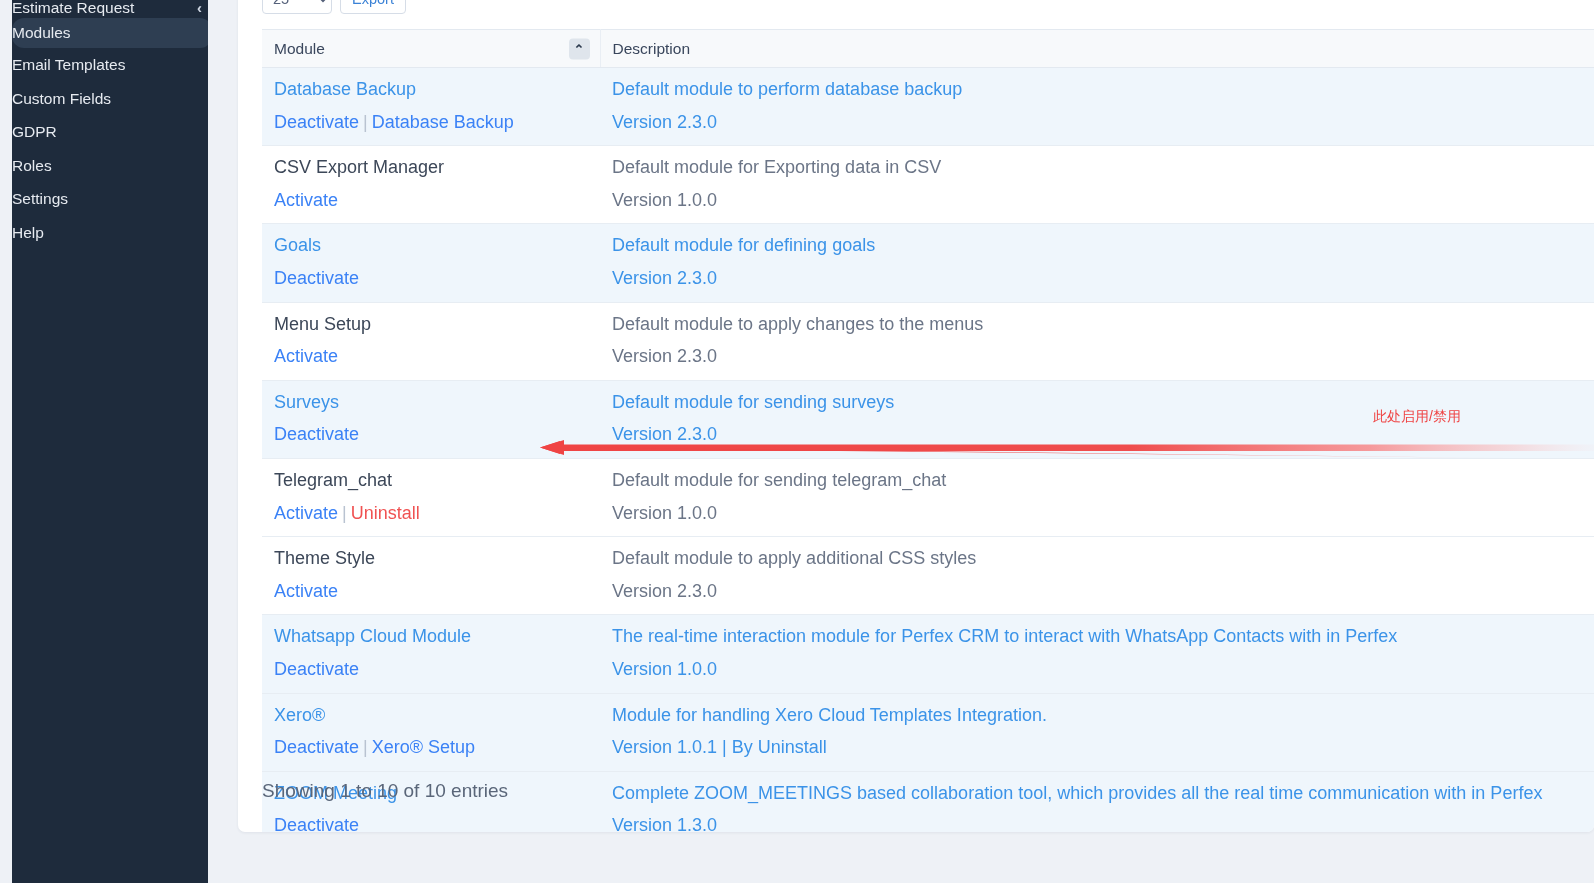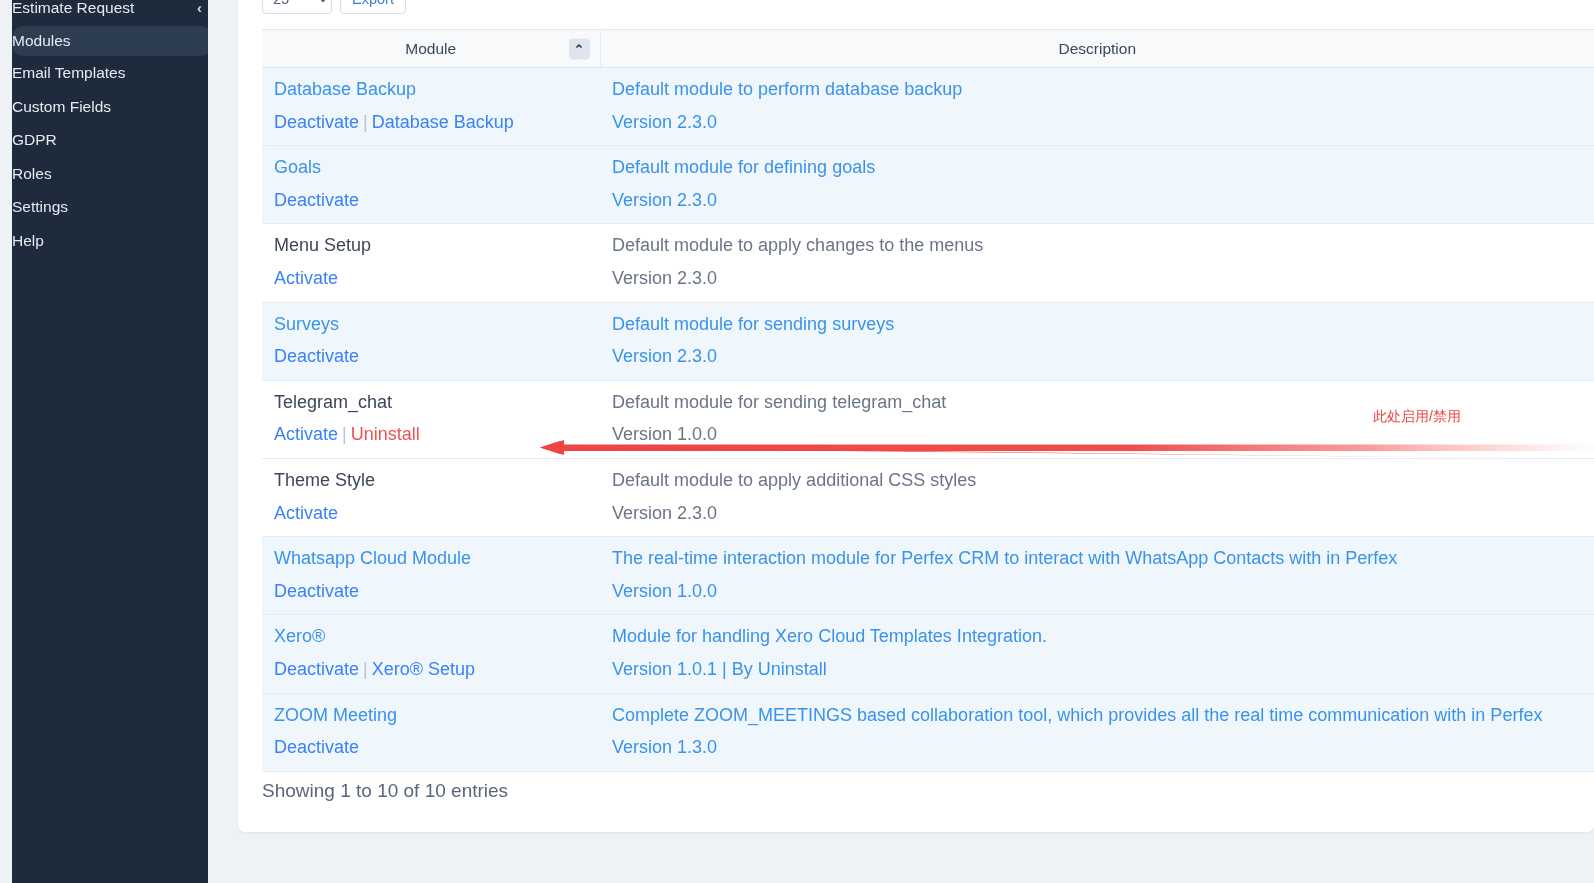--- a/index.html
+++ b/index.html
@@ -27,21 +27,21 @@
     font-size: 15.5px;
     white-space: nowrap;
   }
   .nav-item.partial { height: 16px; align-items: flex-end; overflow: hidden; }
   .nav-item .nav-label { padding-left: 0; line-height: 1.1; }
   .nav-item.active {
     background: #2e3e52;
     border-radius: 12px;
     width: 200px;
     height: 30px;
-    margin-top: 10px;
+    margin-top: 2px;
   }
   .collapse-chevron {
     position: absolute; right: 18px; top: -1px;
     color: #cfd7e3; font-size: 15px; font-weight: bold;
   }
 
   
   #main {
     position: absolute; left: 208px; top: 0;
     width: 1386px; height: 883px;
@@ -87,21 +87,21 @@
   #mod-table {
     position: absolute; left: 24px; top: 63px;
     width: 1332px;
     border-collapse: collapse;
     table-layout: fixed;
   }
   #mod-table th {
     background: #f7f9fb;
     border-top: 1px solid #e3e9f0;
     border-bottom: 1px solid #e3e9f0;
-    text-align: center;
+    text-align: left;
     font-weight: normal;
     font-size: 15.5px;
     color: #39465c;
     height: 38px;
     padding: 0 12px;
     position: relative;
   }
   #mod-table th.col-module { width: 338px; border-right: 1px solid #e9eef4; }
   .sort-chev {
     position: absolute; right: 10px; top: 50%;
@@ -207,20 +207,30 @@
         </thead>
         <tbody id="tbody">
             <tr class="row-active">
               <td>
                 <span class="mod-name">Database Backup</span>
                 <span class="mod-actions"><a class="lnk">Deactivate</a><span class="sep">|</span><a class="lnk">Database Backup</a></span>
               </td>
               <td>
                 <span class="desc-text">Default module to perform database backup</span>
                 <span class="ver-text">Version 2.3.0</span>
+              </td>
+            </tr>
+            <tr class="row-inactive">
+              <td>
+                <span class="mod-name">CSV Export Manager</span>
+                <span class="mod-actions"><a class="lnk">Activate</a></span>
+              </td>
+              <td>
+                <span class="desc-text">Default module for Exporting data in CSV</span>
+                <span class="ver-text">Version 1.0.0</span>
               </td>
             </tr>
             <tr class="row-active">
               <td>
                 <span class="mod-name">Goals</span>
                 <span class="mod-actions"><a class="lnk">Deactivate</a></span>
               </td>
               <td>
                 <span class="desc-text">Default module for defining goals</span>
                 <span class="ver-text">Version 2.3.0</span>

